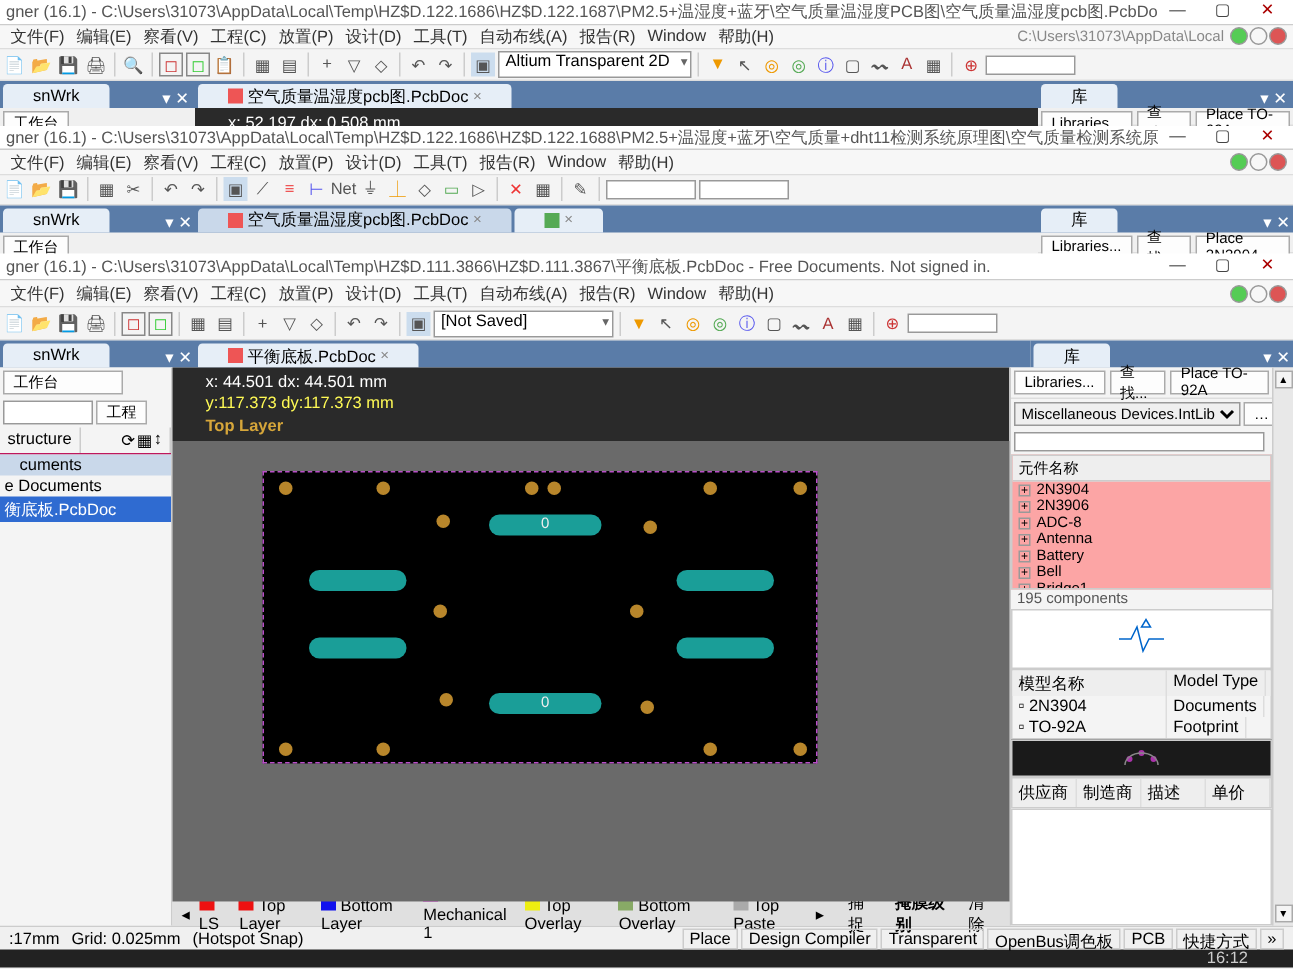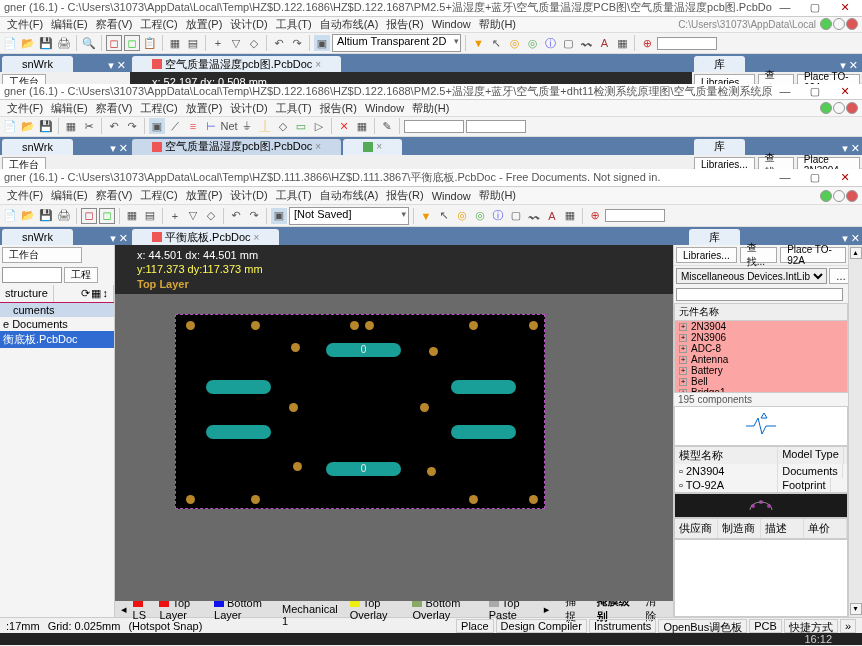--- a/index.html
+++ b/index.html
@@ -516,21 +516,21 @@
  </div>
 </div>
 
 <div class="statusbar">
  <span>:17mm</span>
  <span>Grid: 0.025mm</span>
  <span>(Hotspot Snap)</span>
  <div class="right">
   <span class="seg">Place</span>
   <span class="seg">Design Compiler</span>
-  <span class="seg">Instruments</span>
+  <span class="seg">Transparent</span>
   <span class="seg">OpenBus调色板</span>
   <span class="seg">PCB</span>
   <span class="seg">快捷方式</span>
   <span class="seg">»</span>
  </div>
 </div>
 
 <div style="height:12px;background:#222;display:flex;align-items:center;justify-content:flex-end;padding:0 30px;color:#ccc;font-size:10px">
  <span>16:12</span>
 </div>

